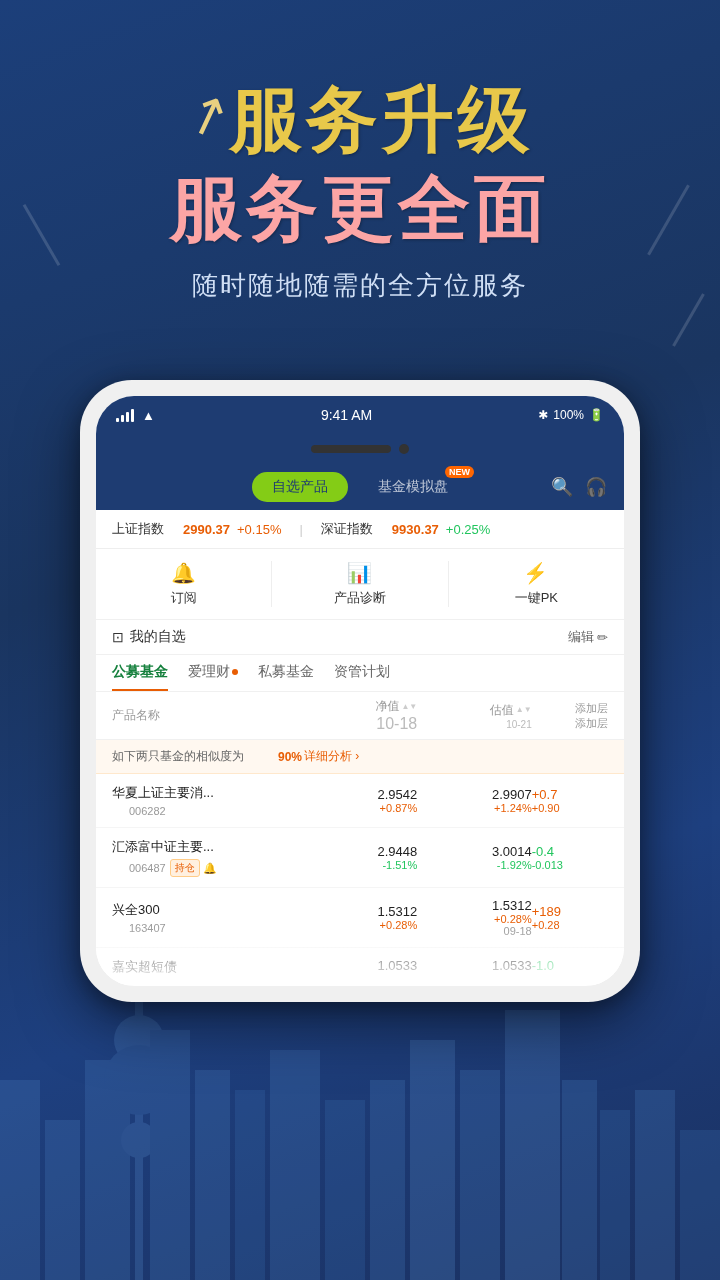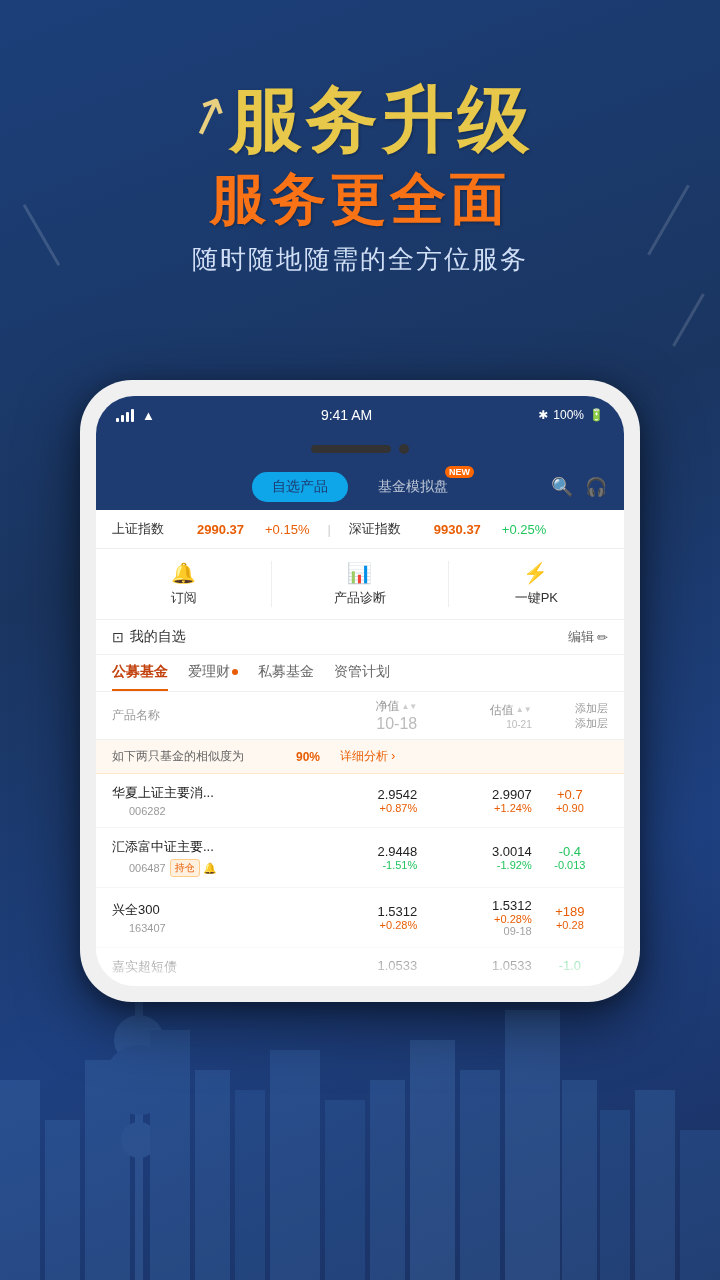--- a/index.html
+++ b/index.html
@@ -57,27 +57,27 @@
       color: #e8c84a;
       text-shadow: 1px 1px 3px rgba(0,0,0,0.3);
       letter-spacing: 4px;
       line-height: 1.1;
       display: flex;
       align-items: center;
       gap: 8px;
     }
 
     .headline-line2 {
-      font-size: 56px;
+      font-size: 72px;
       font-weight: 700;
-      color: #f97316;
+      color: #fca5a5;
       text-shadow: 1px 1px 3px rgba(0,0,0,0.3);
       letter-spacing: 4px;
       line-height: 1.2;
-      margin-bottom: 10px;
+      margin-bottom: 16px;
     }
 
     .subtitle {
       font-size: 26px;
       color: #d0dff5;
       letter-spacing: 2px;
       margin-bottom: 20px;
     }
 
     
@@ -213,21 +213,21 @@
       padding: 6px 20px;
       border-radius: 20px;
       font-size: 14px;
       font-weight: 500;
       color: rgba(255,255,255,0.7);
       background: transparent;
       position: relative;
     }
 
     .tab-btn.active {
-      background: #0ea5e9;
+      background: #84cc16;
       color: #1e3c72;
     }
 
     .tab-btn .new-badge {
       position: absolute;
       top: -6px;
       right: -6px;
       background: #ff6600;
       color: white;
       font-size: 9px;
@@ -254,21 +254,21 @@
       display: flex;
       align-items: center;
       font-size: 13px;
       border-bottom: 1px solid #eee;
       gap: 8px;
     }
 
     .ticker-item {
       display: flex;
       align-items: center;
-      gap: 21px;
+      gap: 7px;
     }
 
     .ticker-label {
       color: #333;
       font-weight: 500;
     }
 
     .ticker-value {
       color: #e85d04;
       font-weight: 600;
@@ -352,21 +352,21 @@
     }
 
     .cat-tab {
       font-size: 14px;
       color: #666;
       padding-bottom: 8px;
       border-bottom: 2px solid transparent;
     }
 
     .cat-tab.active {
-      color: #c2410c;
+      color: #15803d;
       border-bottom: 2px solid #e85d04;
       font-weight: 600;
     }
 
     .cat-tab .dot {
       display: inline-block;
       width: 6px;
       height: 6px;
       background: #e85d04;
       border-radius: 50%;
@@ -401,21 +401,21 @@
 
     
     .similarity-alert {
       background: #fff8f0;
       padding: 8px 16px;
       font-size: 12px;
       color: #666;
       border-bottom: 1px solid #ffe8cc;
       display: flex;
       align-items: center;
-      gap: 20px;
+      gap: 2px;
     }
 
     .similarity-pct {
       color: #e85d04;
       font-weight: 600;
       margin-left: 32px;
     }
 
     .analysis-link {
       color: #e85d04;
@@ -456,21 +456,21 @@
     }
 
     .fund-est {
       flex: 1.5;
       text-align: right;
       font-size: 13px;
     }
 
     .fund-add {
       flex: 1;
-      text-align: center;
+      text-align: left;
       font-size: 13px;
     }
 
     .val-red { color: #e85d04; }
     .val-green { color: #22c55e; }
     .val-dark { color: #222; font-weight: 500; }
 
     .pct-red { color: #e85d04; font-size: 11px; }
     .pct-green { color: #22c55e; font-size: 11px; }
 

